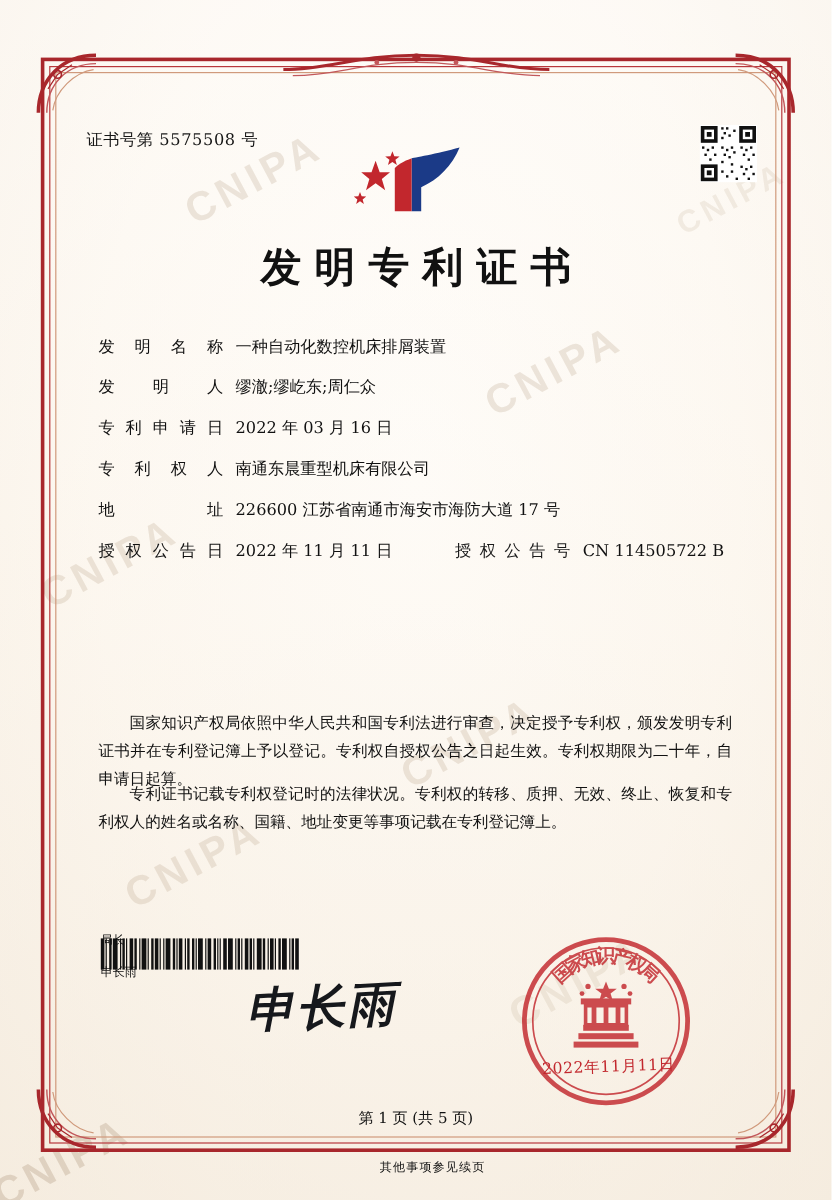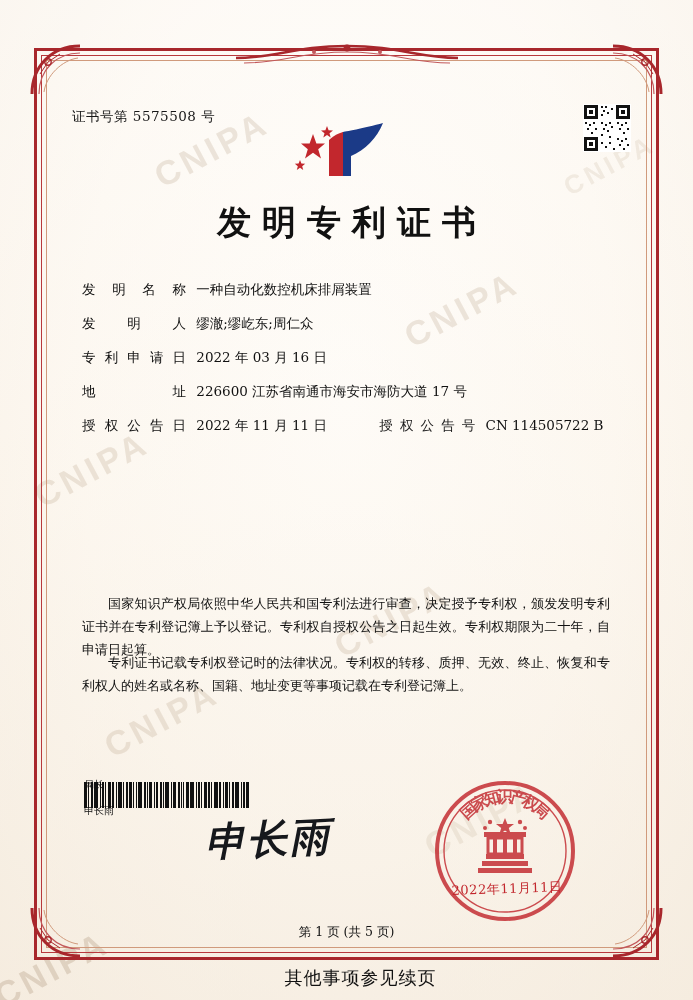--- a/index.html
+++ b/index.html
@@ -232,21 +232,21 @@
     position: absolute;
     left: 0; right: 0; top: 924px;
     text-align: center;
     font-size: 12.5px;
     color: #111;
   }
   .foot-note {
     position: absolute;
     left: 0; right: 0; top: 966px;
     text-align: center;
-    font-size: 18px;
+    font-size: 10px;
     color: #111;
     letter-spacing: 1px;
     margin-left: 28px;
   }
 </style>
 </head>
 <body>
 
 <div class="page">
   <div class="paper-tint"></div>
@@ -391,20 +391,24 @@
     </div>
     <div class="frow">
       <span class="flabel">发明人</span>
       <span class="fvalue">缪澈;缪屹东;周仁众</span>
     </div>
     <div class="frow">
       <span class="flabel">专利申请日</span>
       <span class="fvalue">2022 年 03 月 16 日</span>
     </div>
     <div class="frow">
+      <span class="flabel">专利权人</span>
+      <span class="fvalue">南通东晨重型机床有限公司</span>
+    </div>
+    <div class="frow">
       <span class="flabel">地址</span>
       <span class="fvalue">226600 江苏省南通市海安市海防大道 17 号</span>
     </div>
     <div class="frow two">
       <span class="flabel">授权公告日</span>
       <span class="fvalue">2022 年 11 月 11 日</span>
       <span class="pub-no-label">授权公告号</span>
       <span class="fvalue">CN 114505722 B</span>
     </div>
   </div>

